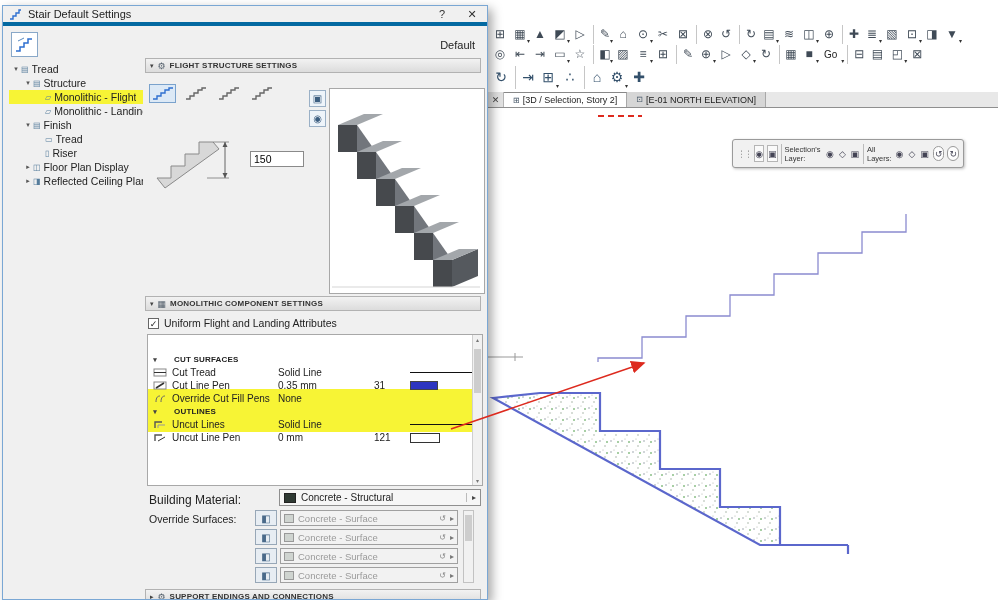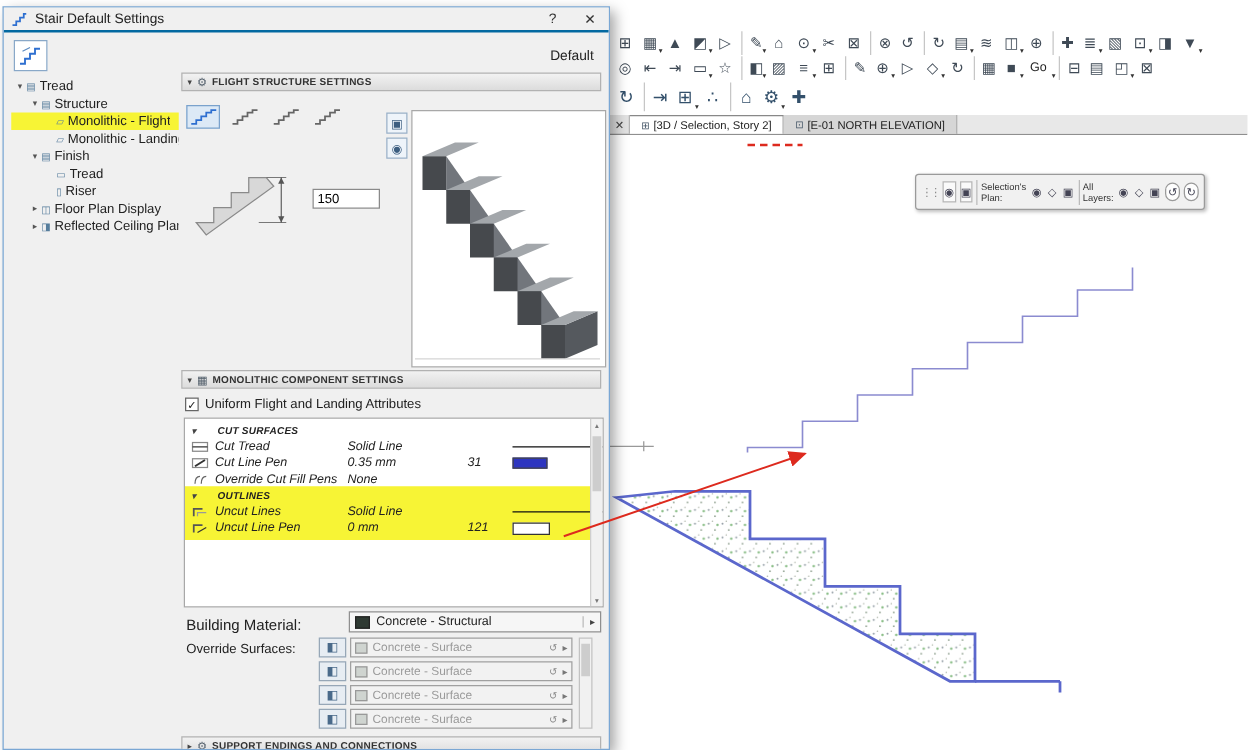--- a/index.html
+++ b/index.html
@@ -39,21 +39,21 @@
   .lp-sep { width:1px; height:20px; background:#bbb; }
   .lp-ico { font-size:9px; color:#445; margin:0 1px; }
   .lp-pill { width:17px; height:15px; border:1px solid #9a9a9a; border-radius:7px;
              background:#fdfdfd; display:inline-flex; align-items:center; justify-content:center;
              font-size:9px; color:#445; }
 
   
   #dialog { position:absolute; left:2px; top:5px; width:486px; height:595px; background:#f0f0f0;
      border:1px solid #7aa7d4; box-shadow:4px 4px 10px rgba(0,0,0,.35); z-index:20; overflow:hidden; }
   #dlg-titlebar { position:absolute; left:0; top:0; right:0; height:20px; background:#f0f0f0;
-     border-bottom:2px solid #0369a1; display:flex; align-items:center; padding-left:6px; }
+     border-bottom:4px solid #0369a1; display:flex; align-items:center; padding-left:6px; }
   #dlg-title { font-size:11px; margin-left:6px; flex:1; }
   .dlg-sysbtn { width:30px; height:20px; display:flex; align-items:center; justify-content:center;
      font-size:11px; color:#333; }
 
   #dlg-topbtn { position:absolute; left:8px; top:26px; width:27px; height:25px; background:#fff;
      border:1px solid #89a8c8; display:flex; align-items:center; justify-content:center; }
   #dlg-default { position:absolute; right:12px; top:33px; font-size:11px; color:#222; }
 
   
   #tree { position:absolute; left:6px; top:56px; width:134px; }
@@ -92,21 +92,21 @@
      background:#fff; border:1px solid #a8a8a8; }
 
   
   #uniform-row { position:absolute; left:145px; top:311px; display:flex; align-items:center; gap:5px;
      font-size:10.5px; }
   .cb { width:11px; height:11px; border:1px solid #666; background:#fff; font-size:9px;
      line-height:10px; text-align:center; color:#222; }
 
   #listbox { position:absolute; left:144px; top:328px; width:336px; height:152px; background:#fff;
      border:1px solid #a8a8a8; overflow:hidden; }
-  #list-inner { position:absolute; left:0; top:0; right:10px; bottom:0; padding-top:3px;font-style:italic; }
+  #list-inner { position:absolute; left:0; top:0; right:10px; bottom:0; padding-top:18px; }
   #yellow-block { position:absolute; left:0; top:54px; right:0; height:43px; background:#f7f435; }
   .lrow, .lhead { position:relative; display:flex; align-items:center; height:13px; font-size:10px; }
   .lhead { font-weight:bold; font-size:8px; letter-spacing:.2px; }
   .lhead .harrow { width:14px; text-align:center; font-size:7px; color:#444; }
   .lhead .htitle { padding-left:12px; }
   .lrow .c-icon { flex:0 0 24px; display:flex; justify-content:center; }
   .lrow .c-label { flex:0 0 106px; }
   .lrow .c-value { flex:0 0 96px; }
   .lrow .c-pen { flex:0 0 36px; text-align:left; padding-right:8px; }
   .lrow .c-swatch { flex:1; display:flex; align-items:center; }
@@ -365,21 +365,21 @@
       <path d="M5,290 L52,285 L112,285 L112,323 L172,323 L172,361 L232,361 L232,399 L292,399 L292,437 L272,437 Z" fill="url(#conc)" stroke="#5b67cc" stroke-width="2.2" stroke-linejoin="miter"></path>
       <line x1="292" y1="437" x2="360" y2="437" stroke="#5b67cc" stroke-width="2.2"></line>
       <line x1="360" y1="437" x2="360" y2="446" stroke="#5b67cc" stroke-width="2.2"></line>
     </svg>
 
     <div id="layers-panel">
       <span class="grip">⋮⋮</span>
       <span class="lp-btn">◉</span>
       <span class="lp-btn">▣</span>
       <span class="lp-sep"></span>
-      <span>Selection's Plan:</span>
+      <span>Selection's Layer:</span>
       <span class="lp-ico">◉</span>
       <span class="lp-ico">◇</span>
       <span class="lp-ico">▣</span>
       <span class="lp-sep"></span>
       <span>All Layers:</span>
       <span class="lp-ico">◉</span>
       <span class="lp-ico">◇</span>
       <span class="lp-ico">▣</span>
       <span class="lp-pill">↺</span>
       <span class="lp-pill">↻</span>

